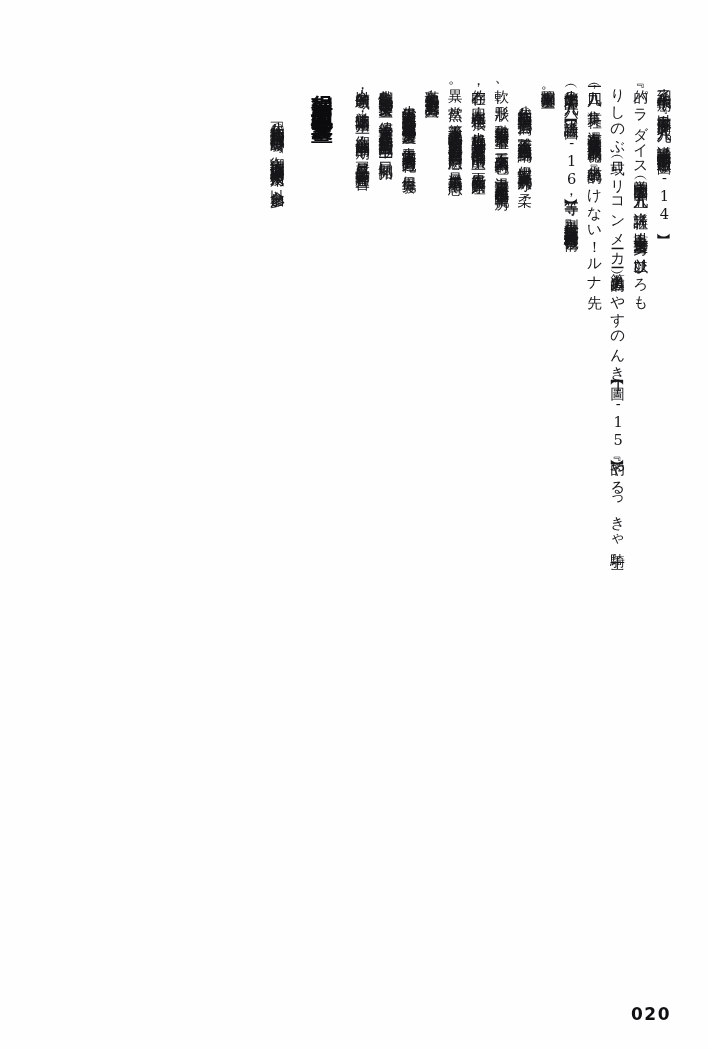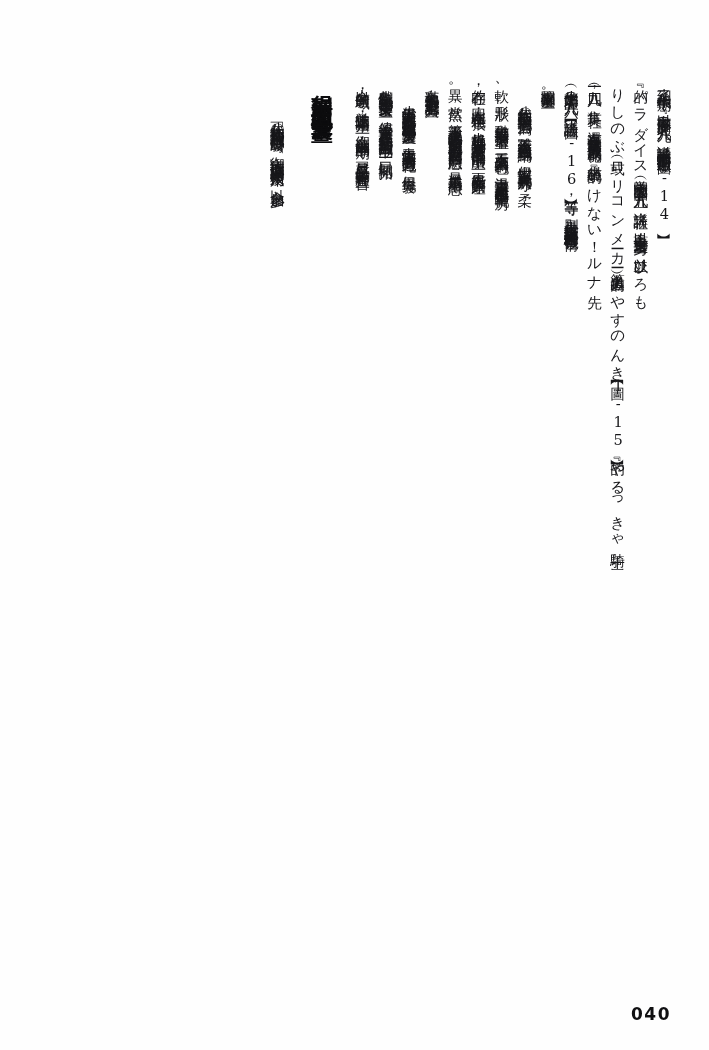--- a/index.html
+++ b/index.html
@@ -99,15 +99,15 @@
     <div class="col">的存在，因此在幸運色狼，也就是強調看見平常看不見部位的喜悅的演出上，更能看出作家的差</div>
     <div class="col">異。當然，筆者不認為這代表當時的作家對乳房的描寫完全沒有自己的想法，只是還感覺不出想</div>
     <div class="col">在乳房的表現上刻意表現出差異。</div>
     <div class="col indent">少年漫畫中的乳房在那之後雖然成功朝與美少女漫畫、青年漫畫不同的方向進化，但最先發</div>
     <div class="col">生戲劇性變化的仍是美少女漫畫。儘管美少女漫畫在八〇年代初期的蘿莉控風潮中，一口氣開拓</div>
     <div class="col gapafter">出全新的領域，並迅速開疆拓土，卻在這波風潮的中期，就早早發出「脫蘿莉控宣言」。</div>
     <div class="col heading gapafter">得到新自由天地的「美少女漫畫」</div>
     <div class="col indent2">八〇年代初期「蘿莉控風潮」爆發時，「御宅族」這個詞還沒開始被人使用，以會參加</div>
   </div>
 
-  <div class="page-number">040</div>
+  <div class="page-number">020</div>
 
 </div>
 
 </body></html>

